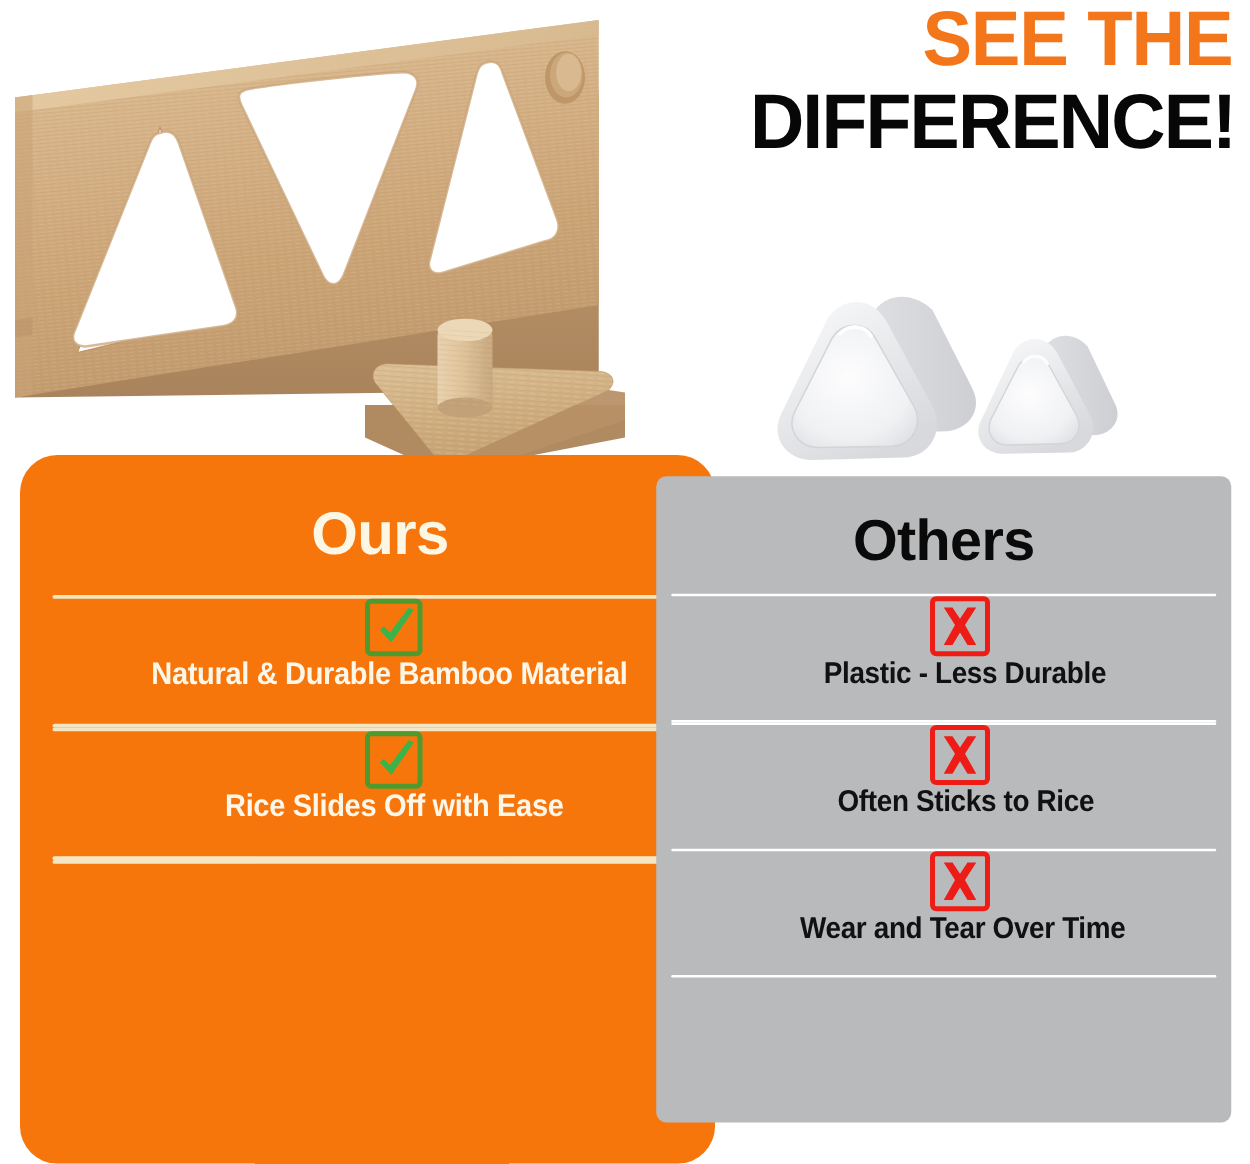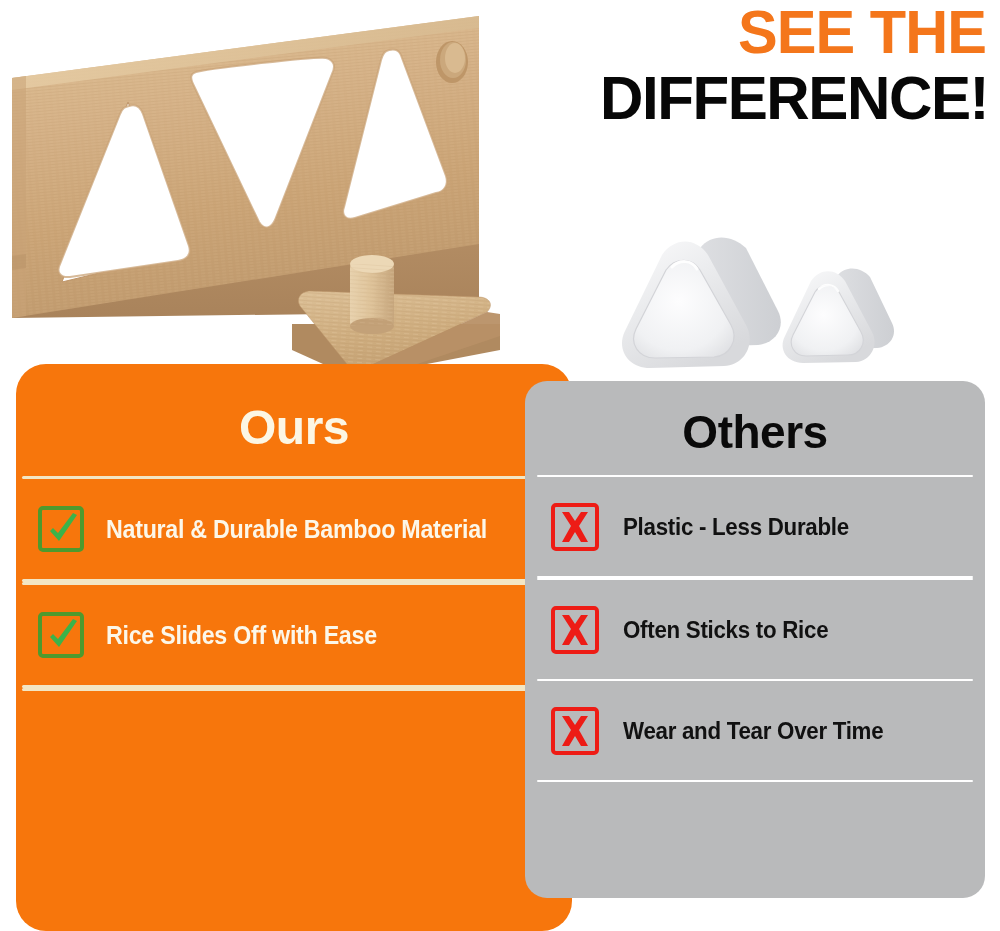--- a/index.html
+++ b/index.html
@@ -35,25 +35,26 @@
   .photo-plastic { position:absolute; left:600px; top:215px; width:330px; height:180px; }
   .plastic-svg { display:block; width:330px; height:180px; }
 
   
   .panel { position:absolute; border-radius:30px; }
 
   .panel-ours {
     left:16px; top:364px; width:556px; height:567px;
     background:#F7760C;
     border-radius:30px 30px 30px 30px;
+    padding-left:20px;
   }
   .panel-others {
     left:525px; top:381px; width:460px; height:517px;
     background:#B9BABB;
-    border-radius:22px;
+    border-radius:8px;
   }
 
   .panel-title {
     width:100%; text-align:center;
     font-family:"Liberation Sans", sans-serif;
     font-weight:700;
     letter-spacing:-0.5px;
   }
   .panel-ours .panel-title {
     margin-top:38px; font-size:48px; line-height:52px;
@@ -62,21 +63,21 @@
   .panel-others .panel-title {
     margin-top:26px; font-size:46px; line-height:50px;
     color:#0A0A0A;
   }
 
   .divider { height:3px; border-radius:2px; }
   .panel-ours .divider { background:#F3E6C4; margin:22px 6px 0 6px; }
   .panel-others .divider { background:#FFFFFF; margin:18px 12px 0 12px; height:2px; }
 
   .rows { display:block; }
-  .row { display:flex; align-items:center; position:relative; }
+  .row { display:flex; align-items:center; position:relative;flex-direction:column; }
   .panel-ours .row { height:100px; padding-left:22px; }
   .panel-others .row { height:99px; padding-left:26px; }
 
   .row-label {
     font-family:"Liberation Sans", sans-serif;
     font-weight:700;
     letter-spacing:-0.3px;
     transform:scaleX(0.93);
     transform-origin:left center;
     white-space:nowrap;

